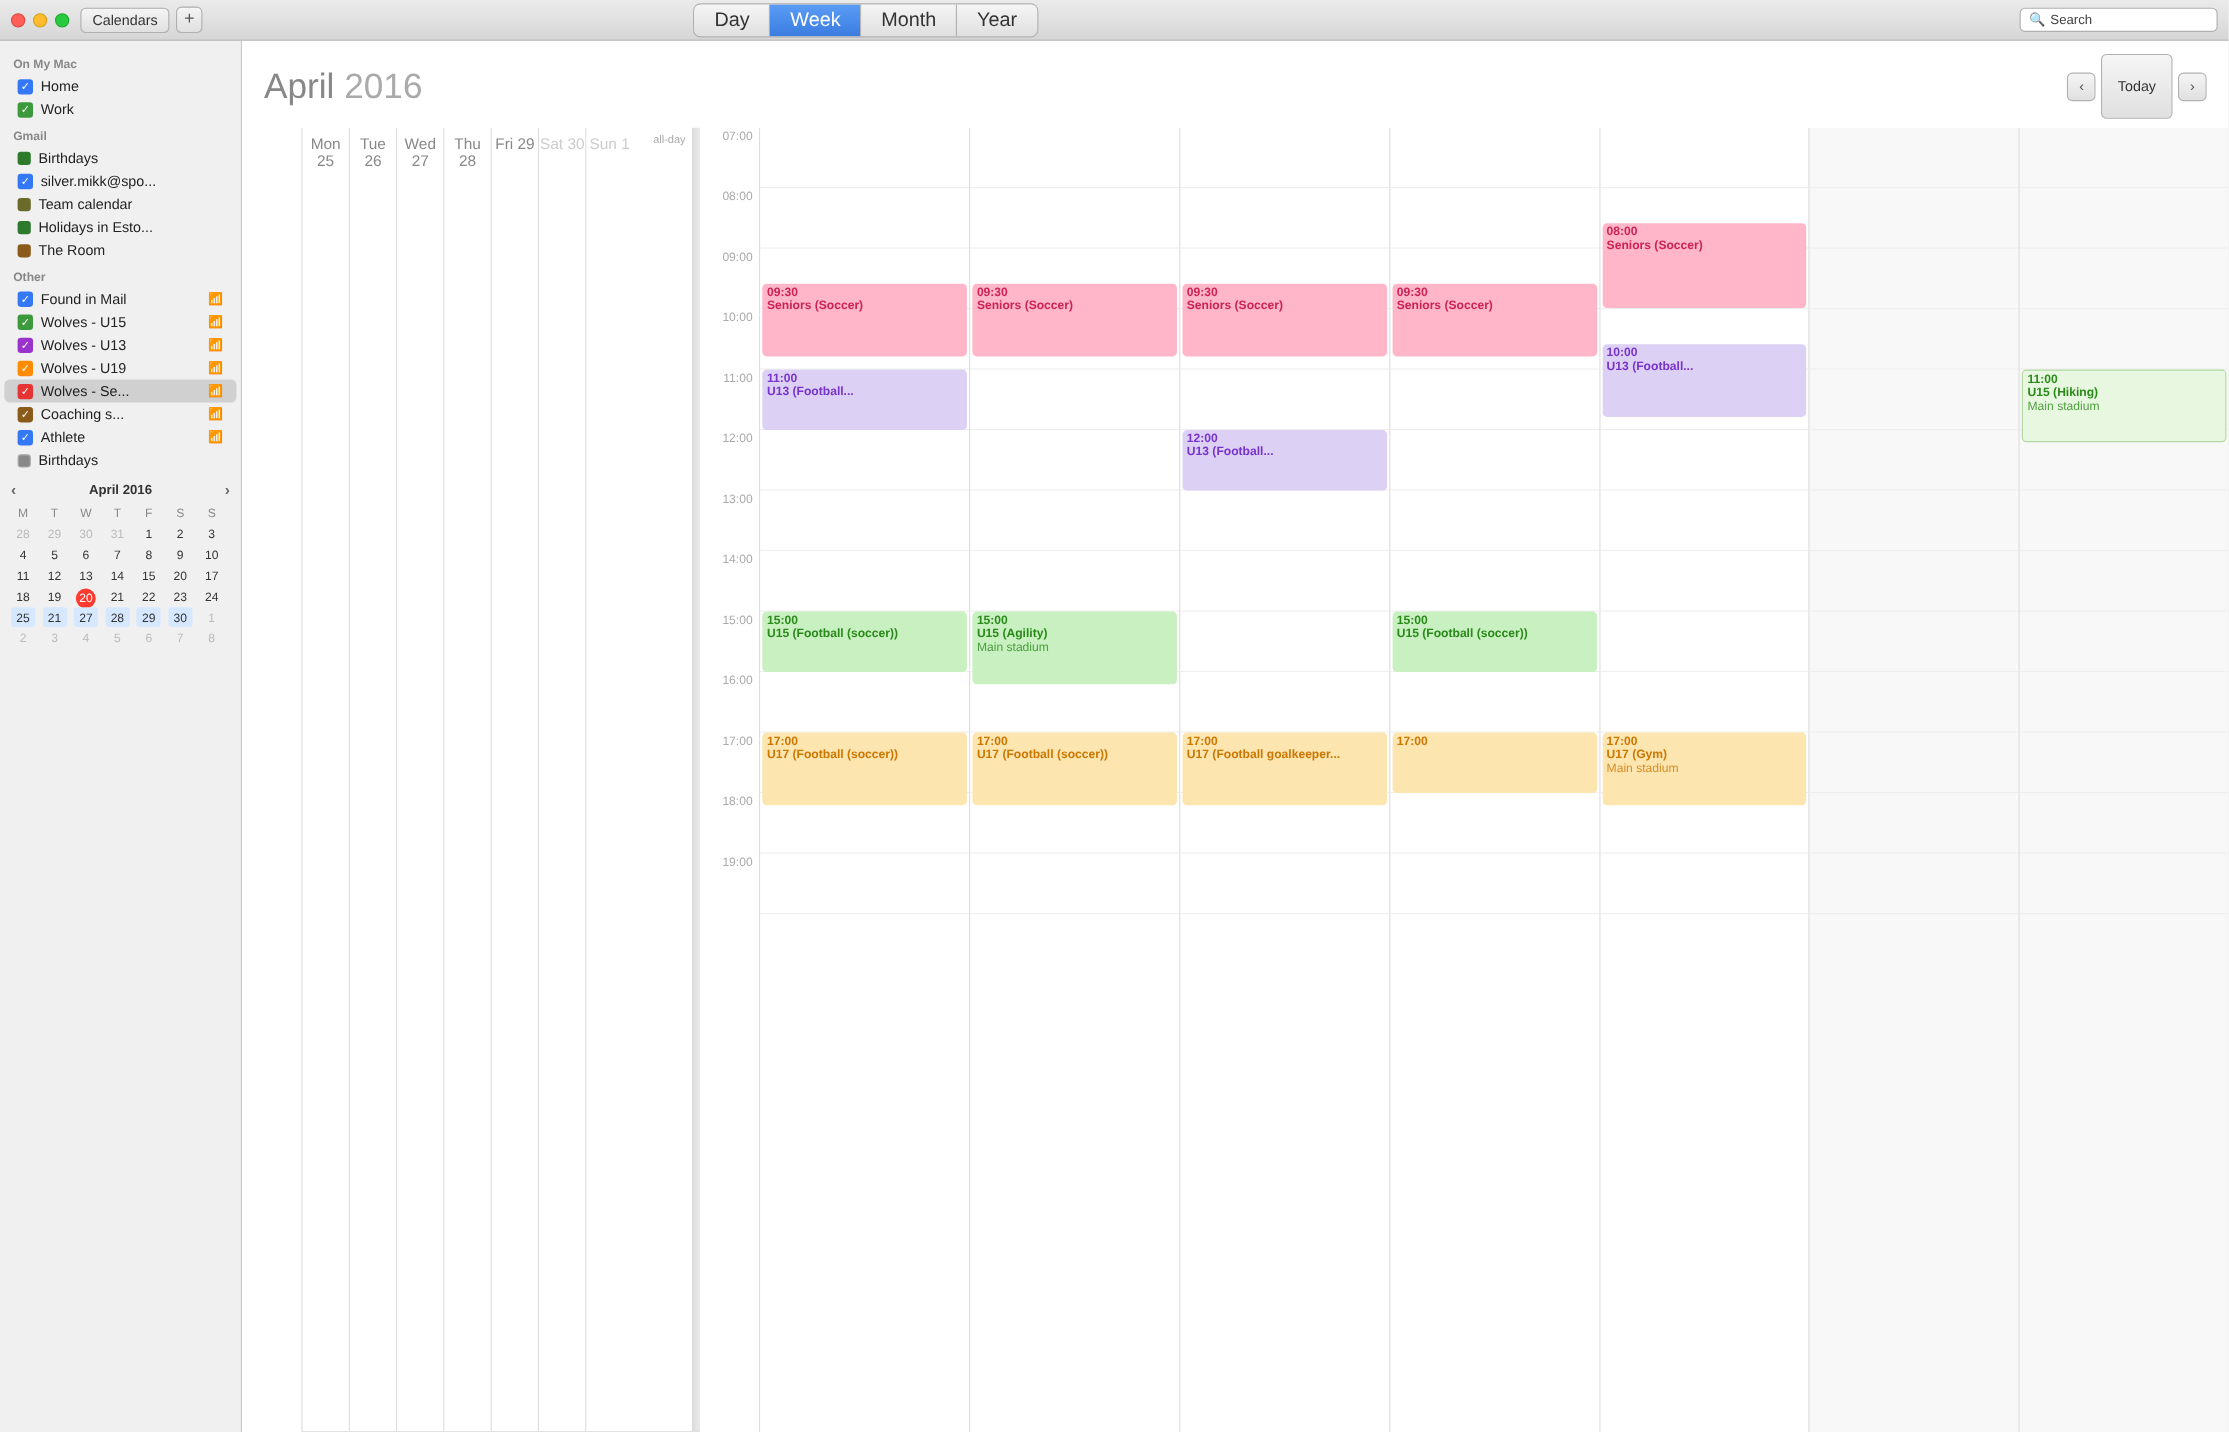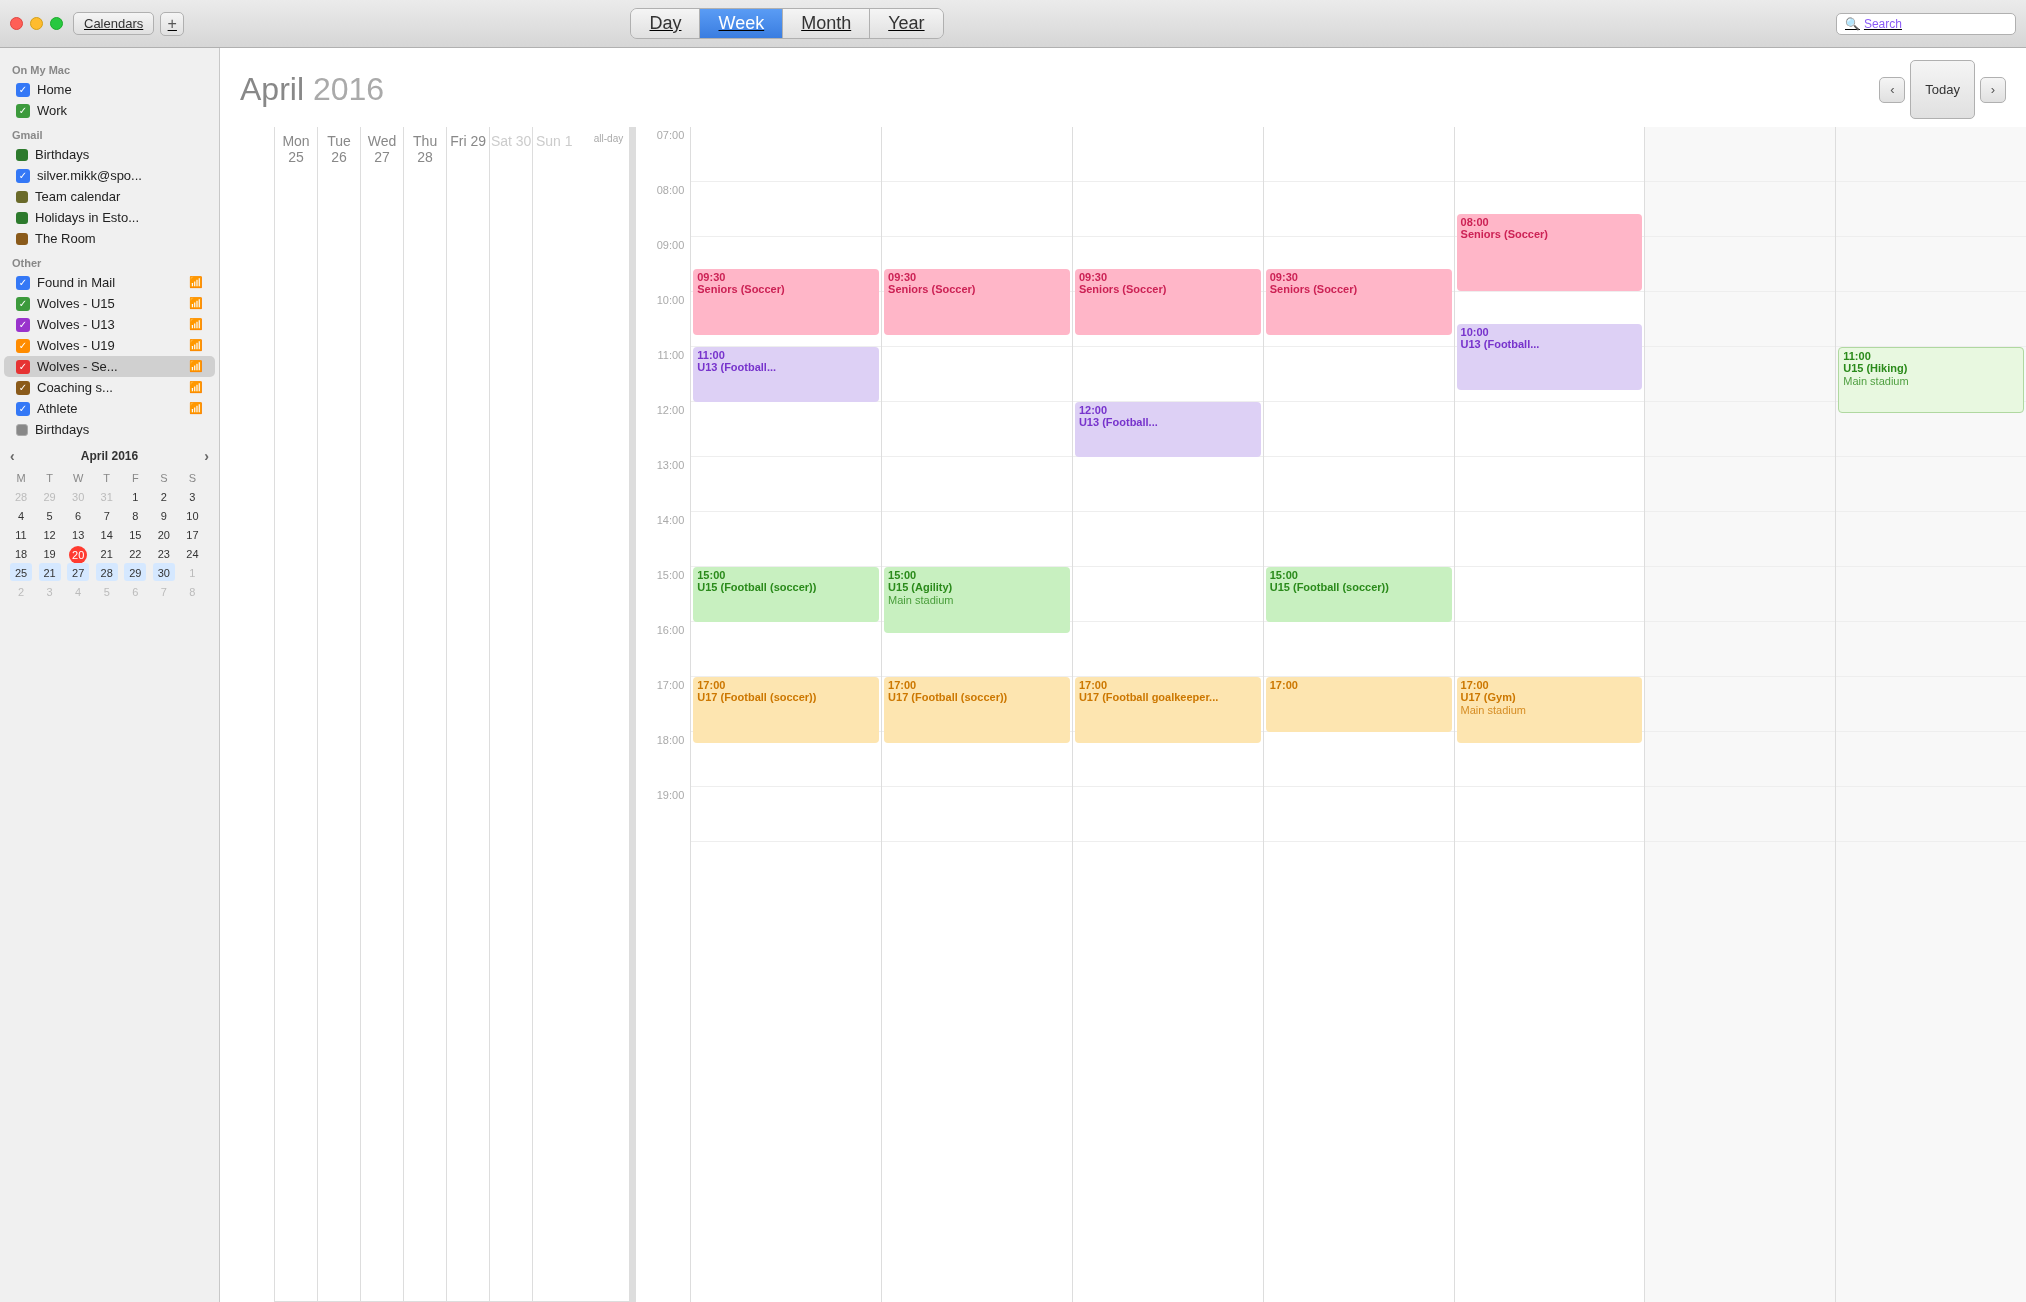--- a/index.html
+++ b/index.html
@@ -1,19 +1,19 @@
 <!DOCTYPE html>
 <html><head>
   <meta charset="utf-8">
   <style>
     * { box-sizing: border-box; margin: 0; padding: 0; }
     body { font-family: -apple-system, BlinkMacSystemFont, 'Helvetica Neue', sans-serif; background: #e8e8e8; display: flex; flex-direction: column; height: 100vh; overflow: hidden; font-size: 13px; }
 
     
-    .titlebar { background: linear-gradient(to bottom, #ebebeb, #d6d6d6); height: 48px; display: flex; align-items: center; padding: 0 10px; border-bottom: 1px solid #b0b0b0; flex-shrink: 0; text-decoration: underline; }
+    .titlebar { background: linear-gradient(to bottom, #ebebeb, #d6d6d6); height: 37px; display: flex; align-items: center; padding: 0 10px; border-bottom: 1px solid #b0b0b0; flex-shrink: 0; }
     .traffic-lights { display: flex; gap: 7px; margin-right: 10px; }
     .tl { width: 13px; height: 13px; border-radius: 50%; }
     .tl-red { background: #ff5f57; border: 1px solid #e0443e; }
     .tl-yellow { background: #febc2e; border: 1px solid #d4a017; }
     .tl-green { background: #28c840; border: 1px solid #1aab29; }
     .calendars-btn { background: linear-gradient(to bottom, #f5f5f5, #e0e0e0); border: 1px solid #b0b0b0; border-radius: 5px; padding: 3px 10px; font-size: 13px; color: #333; margin-right: 6px; cursor: pointer; }
     .add-btn { background: linear-gradient(to bottom, #f5f5f5, #e0e0e0); border: 1px solid #b0b0b0; border-radius: 5px; width: 24px; height: 24px; display: flex; align-items: center; justify-content: center; font-size: 16px; color: #555; cursor: pointer; }
     .view-switcher { display: flex; margin: 0 auto; border: 1px solid #b0b0b0; border-radius: 7px; overflow: hidden; }
     .view-btn { padding: 4px 18px; background: linear-gradient(to bottom, #f5f5f5, #e0e0e0); border: none; border-right: 1px solid #b0b0b0; font-size: 18px; color: #333; cursor: pointer; }
     .view-btn:last-child { border-right: none; }
@@ -94,21 +94,21 @@
   <button class="calendars-btn">Calendars</button>
   <button class="add-btn">+</button>
   <div class="view-switcher">
     <button class="view-btn">Day</button>
     <button class="view-btn active">Week</button>
     <button class="view-btn">Month</button>
     <button class="view-btn">Year</button>
   </div>
   <div class="search-bar" style="margin-left:auto;">
     <span>🔍</span>
-    <span style="font-size:12px;color:#8b5cf6;">Search</span>
+    <span style="font-size:12px;color:#404040;">Search</span>
   </div>
 </div>
 
 <div class="main">
 
   <div class="sidebar">
     <div class="sidebar-section-label">On My Mac</div>
     <div class="sidebar-item">
       <div class="cal-dot check" style="background:#3478f6;">✓</div>
       <span>Home</span>

